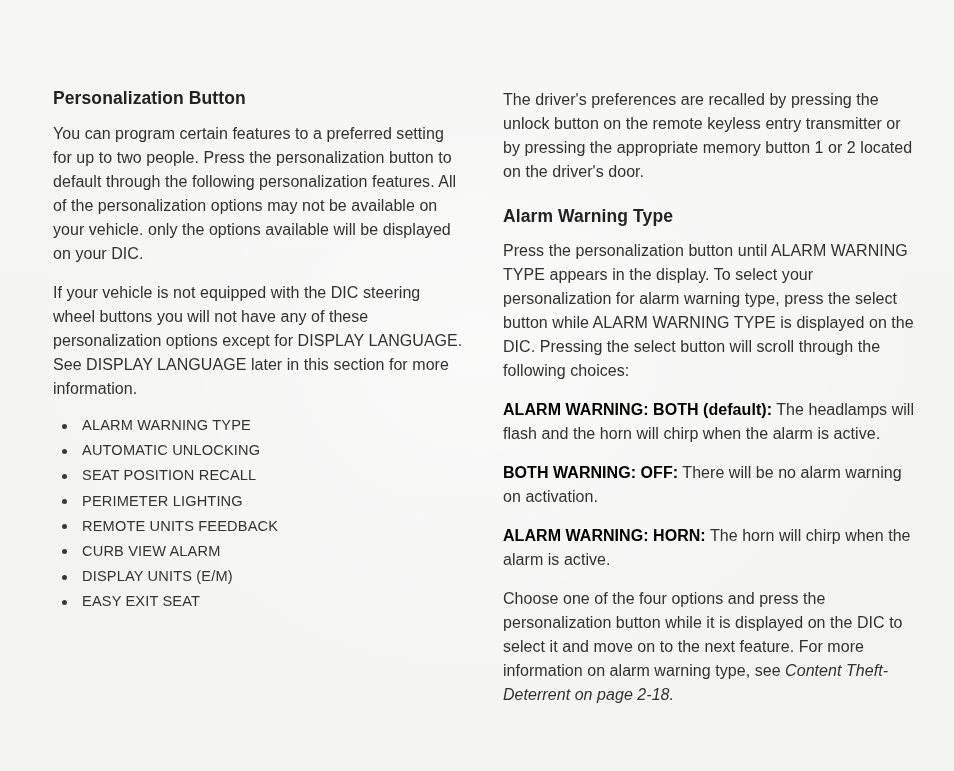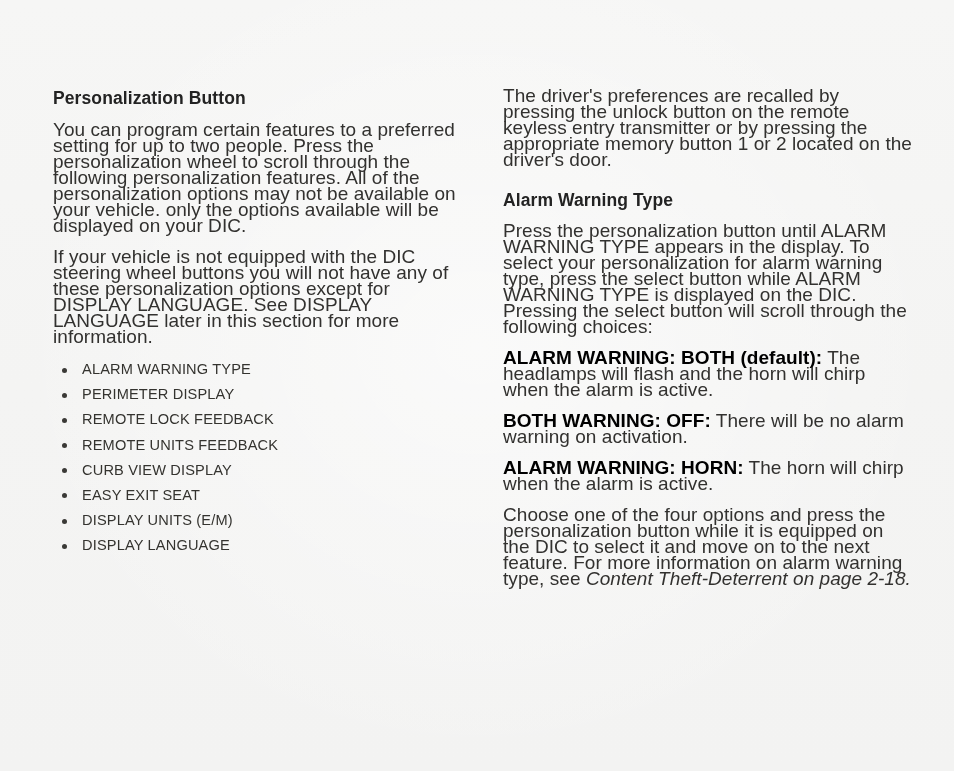--- a/index.html
+++ b/index.html
@@ -55,22 +55,22 @@
     letter-spacing: 0.1px;
     margin: 0 0 14px 0;
     color: #232323;
     line-height: 20px;
   }
   h2.section-title.right-title {
     margin-top: 22px;
     margin-bottom: 13px;
   }
   p.body {
-    font-size: 19px;
-    line-height: 16px;
+    font-size: 16px;
+    line-height: 24px;
     margin: 0 0 15px 0;
     color: #32312f;
     letter-spacing: 0.05px;
   }
   p.body:last-child {
     margin-bottom: 0;
   }
   p.body .lead {
     font-weight: bold;
     color: #000000;
@@ -114,57 +114,57 @@
 <body>
 
 <div class="page">
 
   <div class="columns">
 
     <div class="col col-left">
 
       <h2 class="section-title">Personalization Button</h2>
 
-      <p class="body">You can program certain features to a preferred setting for up to two people. Press the personalization wheel to scroll through the following personalization features. All of the personalization options may not be available on your vehicle. only the options available will be displayed on your DIC.</p>
+      <p class="body">You can program certain features to a preferred setting for up to two people. Press the personalization button to default through the following personalization features. All of the personalization options may not be available on your vehicle. only the options available will be displayed on your DIC.</p>
 
       <p class="body">If your vehicle is not equipped with the DIC steering wheel buttons you will not have any of these personalization options except for DISPLAY LANGUAGE. See DISPLAY LANGUAGE later in this section for more information.</p>
 
       <ul class="feature-list">
         <li>
           <span class="bullet"></span>
           <span>ALARM WARNING TYPE</span>
         </li>
         <li>
           <span class="bullet"></span>
-          <span>PERIMETER DISPLAY</span>
-        </li>
-        <li>
-          <span class="bullet"></span>
-          <span>REMOTE LOCK FEEDBACK</span>
+          <span>AUTOMATIC UNLOCKING</span>
+        </li>
+        <li>
+          <span class="bullet"></span>
+          <span>SEAT POSITION RECALL</span>
+        </li>
+        <li>
+          <span class="bullet"></span>
+          <span>PERIMETER LIGHTING</span>
         </li>
         <li>
           <span class="bullet"></span>
           <span>REMOTE UNITS FEEDBACK</span>
         </li>
         <li>
           <span class="bullet"></span>
-          <span>CURB VIEW DISPLAY</span>
+          <span>CURB VIEW ALARM</span>
+        </li>
+        <li>
+          <span class="bullet"></span>
+          <span>DISPLAY UNITS (E/M)</span>
         </li>
         <li>
           <span class="bullet"></span>
           <span>EASY EXIT SEAT</span>
         </li>
-        <li>
-          <span class="bullet"></span>
-          <span>DISPLAY UNITS (E/M)</span>
-        </li>
-        <li>
-          <span class="bullet"></span>
-          <span>DISPLAY LANGUAGE</span>
-        </li>
       </ul>
 
     </div>
 
     <div class="col col-right">
 
       <p class="body">The driver's preferences are recalled by pressing the unlock button on the remote keyless entry transmitter or by pressing the appropriate memory button 1 or 2 located on the driver's door.</p>
 
       <h2 class="section-title right-title">Alarm Warning Type</h2>
 
@@ -177,21 +177,21 @@
       <p class="body">
         <span class="lead">BOTH WARNING: OFF:</span><span> There will be no alarm warning on activation.</span>
       </p>
 
       <p class="body">
         <span class="lead">ALARM WARNING: HORN:</span><span> The horn will chirp when the alarm is active.</span>
       </p>
 
 
       <p class="body">
-        <span>Choose one of the four options and press the personalization button while it is equipped on the DIC to select it and move on to the next feature. For more information on alarm warning type, see </span><span class="ital">Content Theft-Deterrent on page 2-18.</span>
+        <span>Choose one of the four options and press the personalization button while it is displayed on the DIC to select it and move on to the next feature. For more information on alarm warning type, see </span><span class="ital">Content Theft-Deterrent on page 2-18.</span>
       </p>
 
     </div>
 
   </div>
 
   <div class="footer">
     
     
   </div>

